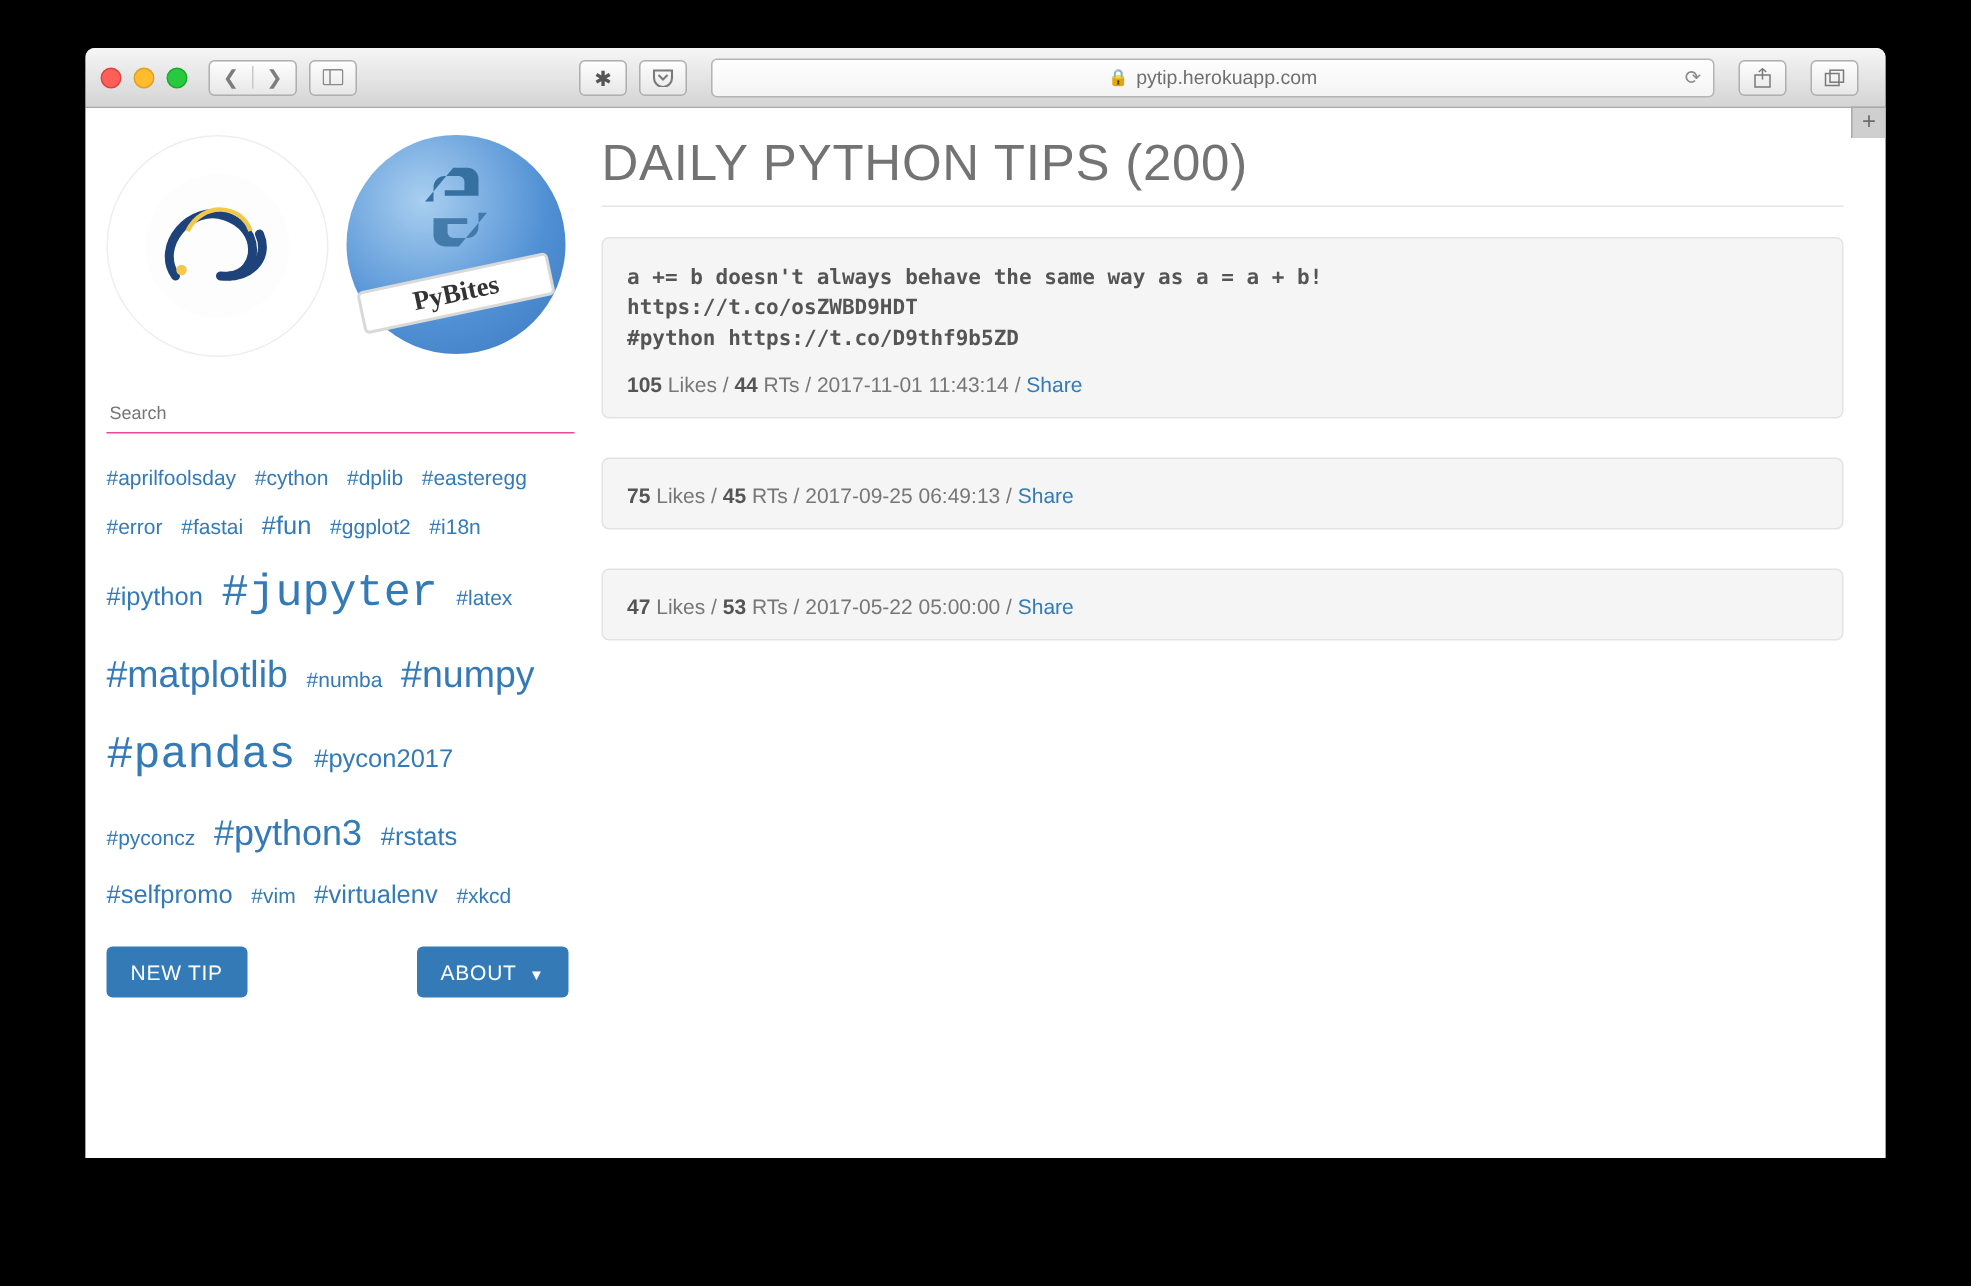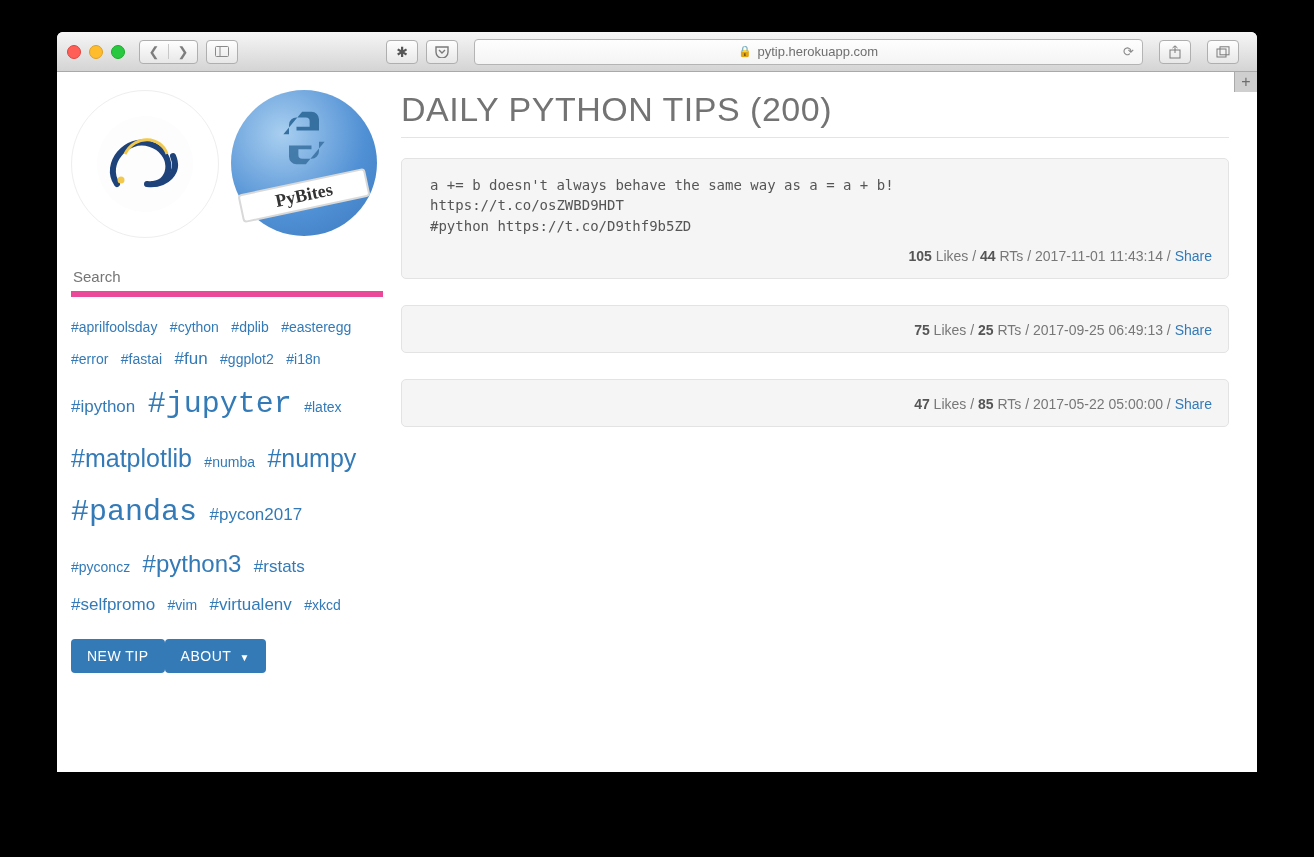--- a/index.html
+++ b/index.html
@@ -113,30 +113,30 @@
     position:relative;width:100px;height:100px;
   }
   .snake svg { width:100%;height:100%; }
 
   .pylogo{
     position:absolute;top:18px;left:50%;transform:translateX(-50%);
     width:60px;height:60px;
   }
 
   .search {
-    width:100%;border:none;border-bottom:6px solid #ec4899;
-    font-size:15px;padding:6px 2px;outline:none;color:#3b82f6;
+    width:100%;border:none;border-bottom:1px solid #ec4899;
+    font-size:12px;padding:6px 2px;outline:none;color:#3b82f6;
     margin-bottom:14px;background:transparent;
   }
   .tags { line-height:1.95; }
   .tags a { color:var(--blue); text-decoration:none; margin-right:8px; white-space:nowrap; display:inline-block; vertical-align:baseline;}
   .sz1{font-size:14px;} .sz2{font-size:17px;} .sz3{font-size:17px;} .sz5{font-size:25px;} .sz6{font-size:30px;font-family:Liberation Mono, monospace;}
   .sz7{font-size:24px;}
 
-  .side-buttons { margin-top:18px; display:flex; }
+  .side-buttons { margin-top:18px; display:flex; justify-content:space-between;}
   .sbtn {
     background:#337ab7;color:#fff;border:none;border-radius:4px;
     font-size:14px;letter-spacing:.5px;padding:9px 16px;cursor:pointer;
   }
   .sbtn .caret{font-size:10px;margin-left:4px;}
 
   
   .main { flex:1; padding:18px 28px 18px 8px; }
   h1.page-title {
     font-weight:300;font-size:34px;color:#737373;margin:0 0 4px 0;letter-spacing:.5px;
@@ -144,26 +144,26 @@
   hr.rule{border:none;border-top:1px solid #e4e4e4;margin:8px 0 20px 0;}
 
   .tip {
     background:var(--bg-gray);
     border:1px solid #e3e3e3;
     border-radius:5px;
     padding:16px 16px 14px 16px;
     margin-bottom:26px;
   }
   pre.tiptext {
-    margin:0 0 12px 12px;
+    margin:0 0 12px 0;
     font-family: Menlo, Consolas, monospace;
-    font-size:14px;color:#555;white-space:pre-wrap;line-height:1.45;
+    font-size:14px;color:#555;white-space:pre-wrap;line-height:1.45;font-weight:bold;
   }
   .meta {
-    font-size:14px;color:var(--text-muted);text-align:right;
+    font-size:14px;color:var(--text-muted);
   }
   .meta b{color:#555;font-weight:700;}
   .meta a{color:var(--blue);text-decoration:none;}
 </style>
 </head>
 <body>
 
 <div class="mac-window">
 
   <div class="chrome">
@@ -263,22 +263,22 @@
       <h1 class="page-title">DAILY PYTHON TIPS (200)</h1>
       <hr class="rule">
       <div id="tips">
           <div class="tip">
             <pre class="tiptext">a += b doesn't always behave the same way as a = a + b!
 https://t.co/osZWBD9HDT
 #python https://t.co/D9thf9b5ZD</pre>
             <div class="meta"><b>105</b> Likes / <b>44</b> RTs / <span>2017-11-01 11:43:14</span> / <a href="#">Share</a></div>
           </div>
           <div class="tip">
-            <div class="meta"><b>75</b> Likes / <b>25</b> RTs / <span>2017-09-25 06:49:13</span> / <a href="#">Share</a></div>
+            <div class="meta"><b>75</b> Likes / <b>45</b> RTs / <span>2017-09-25 06:49:13</span> / <a href="#">Share</a></div>
           </div>
           <div class="tip">
-            <div class="meta"><b>47</b> Likes / <b>85</b> RTs / <span>2017-05-22 05:00:00</span> / <a href="#">Share</a></div>
+            <div class="meta"><b>47</b> Likes / <b>53</b> RTs / <span>2017-05-22 05:00:00</span> / <a href="#">Share</a></div>
           </div>
         </div>
     </main>
 
   </div>
 </div>
 
 </body></html>

